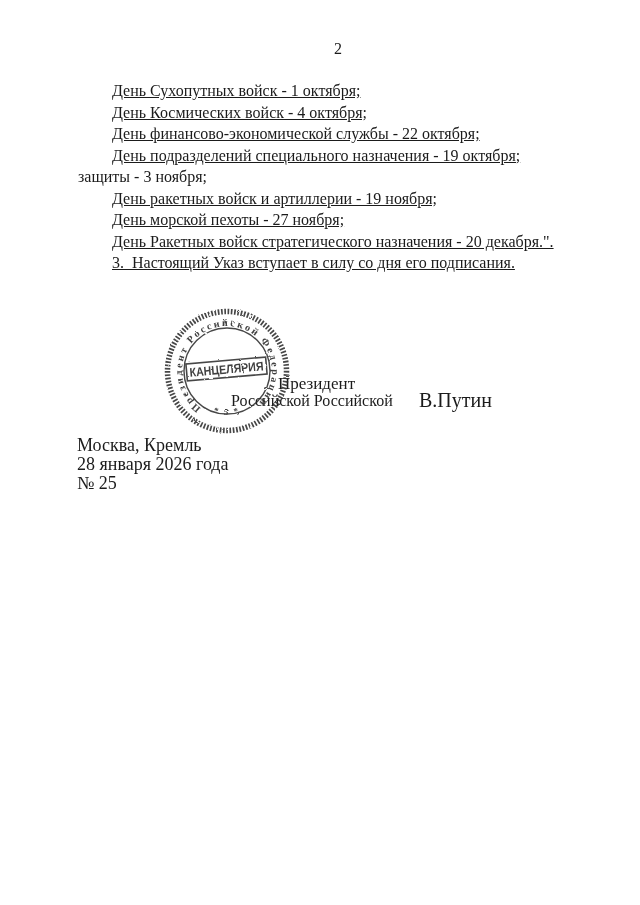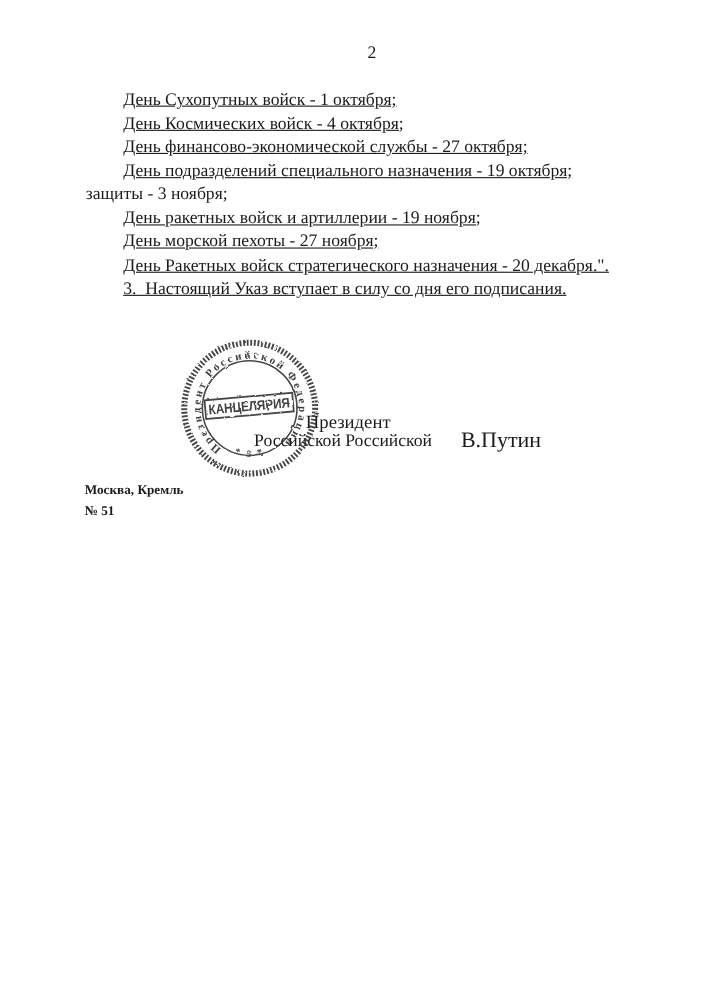--- a/index.html
+++ b/index.html
@@ -61,23 +61,22 @@
     left: 419px;
     top: 391px;
     font-size: 20px;
     line-height: 19px;
     white-space: nowrap;
   }
   .footer {
     position: absolute;
     left: 77px;
     top: 436px;
-    font-size: 12px;
+    font-size: 18px;
     line-height: 19px;
-    font-weight: bold;
   }
   .stamp {
     position: absolute;
     left: 164px;
     top: 308px;
     width: 126px;
     height: 126px;
     opacity: 0.88;
     pointer-events: none;
   }
@@ -93,21 +92,21 @@
 </head>
 <body>
 
 <div class="page">
 
   <div class="page-number">2</div>
 
   <div class="body-text">
     <div class="ln indent">День Сухопутных войск - 1 октября;</div>
     <div class="ln indent">День Космических войск - 4 октября;</div>
-    <div class="ln indent">День финансово-экономической службы - 27 октября;</div>
+    <div class="ln indent">День финансово-экономической службы - 22 октября;</div>
     <div class="ln indent">День подразделений специального назначения - 19 октября;</div>
     <div class="ln">защиты - 3 ноября;</div>
     <div class="ln indent">День ракетных войск и артиллерии - 19 ноября;</div>
     <div class="ln indent">День морской пехоты - 27 ноября;</div>
     <div class="ln indent">День Ракетных войск стратегического назначения - 20 декабря.".</div>
     <div class="ln indent">3.&nbsp; Настоящий Указ вступает в силу со дня его подписания.</div>
   </div>
 
   <div class="sig-1">Президент</div>
   <div class="sig-2">Российской Российской</div>
@@ -133,16 +132,17 @@
       </text>
       <g transform="rotate(-5 62.5 61)">
         <rect x="22.5" y="52.5" width="80" height="17" fill="#ffffff" stroke="#2e2e2e" stroke-width="1.6"></rect>
         <text class="box-label" x="62.5" y="65.5" text-anchor="middle" font-size="12.5" textLength="74" lengthAdjust="spacingAndGlyphs" fill="#262626">КАНЦЕЛЯРИЯ</text>
       </g>
     </g>
   </svg>
 
   <div class="footer">
     <div>Москва, Кремль</div>
-    <div>№ 51</div>
+    <div>28 января 2026 года</div>
+    <div>№ 25</div>
   </div>
 
 </div>
 
 </body></html>

